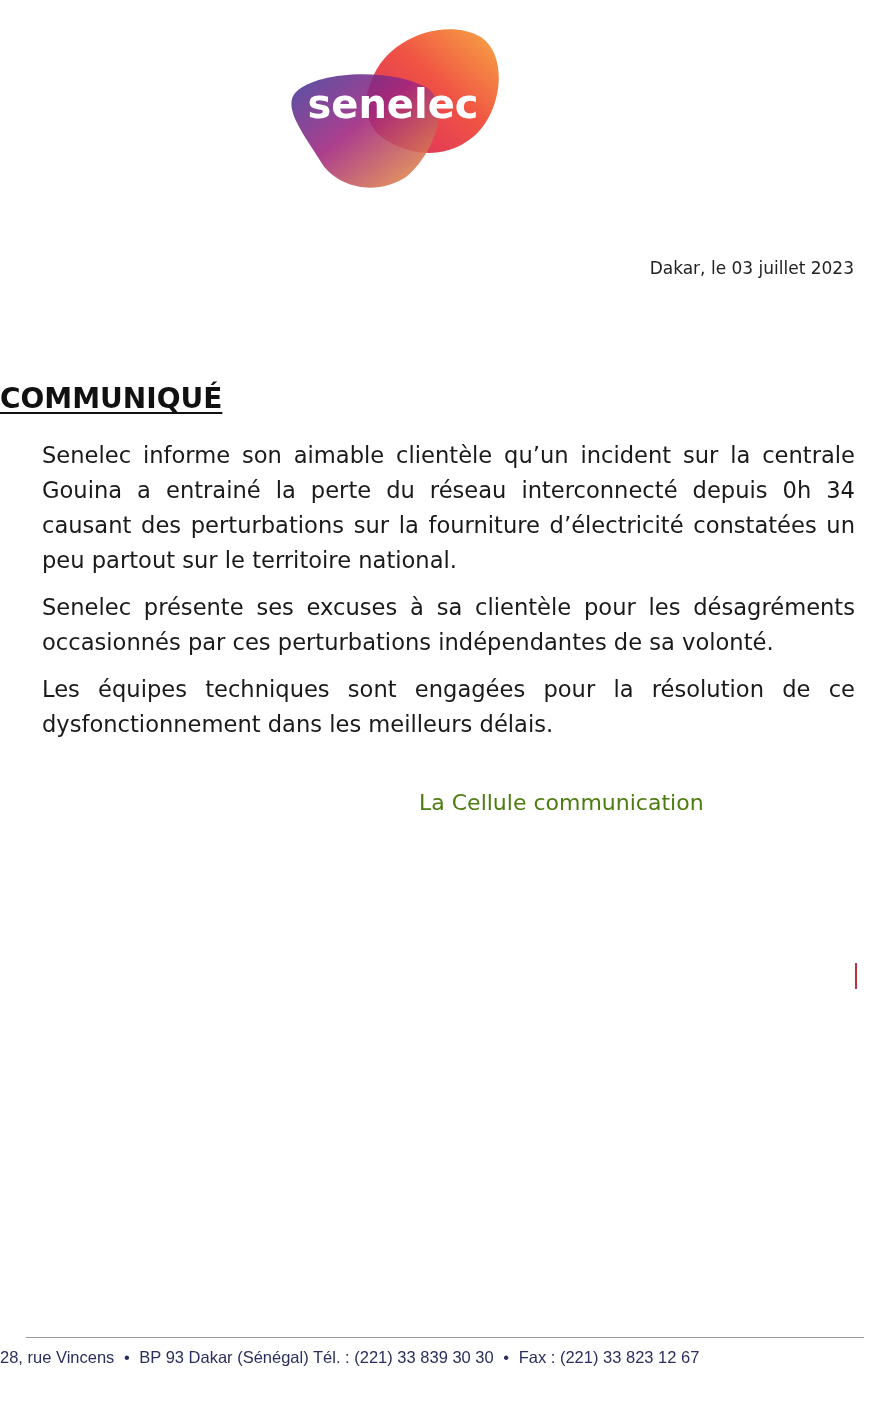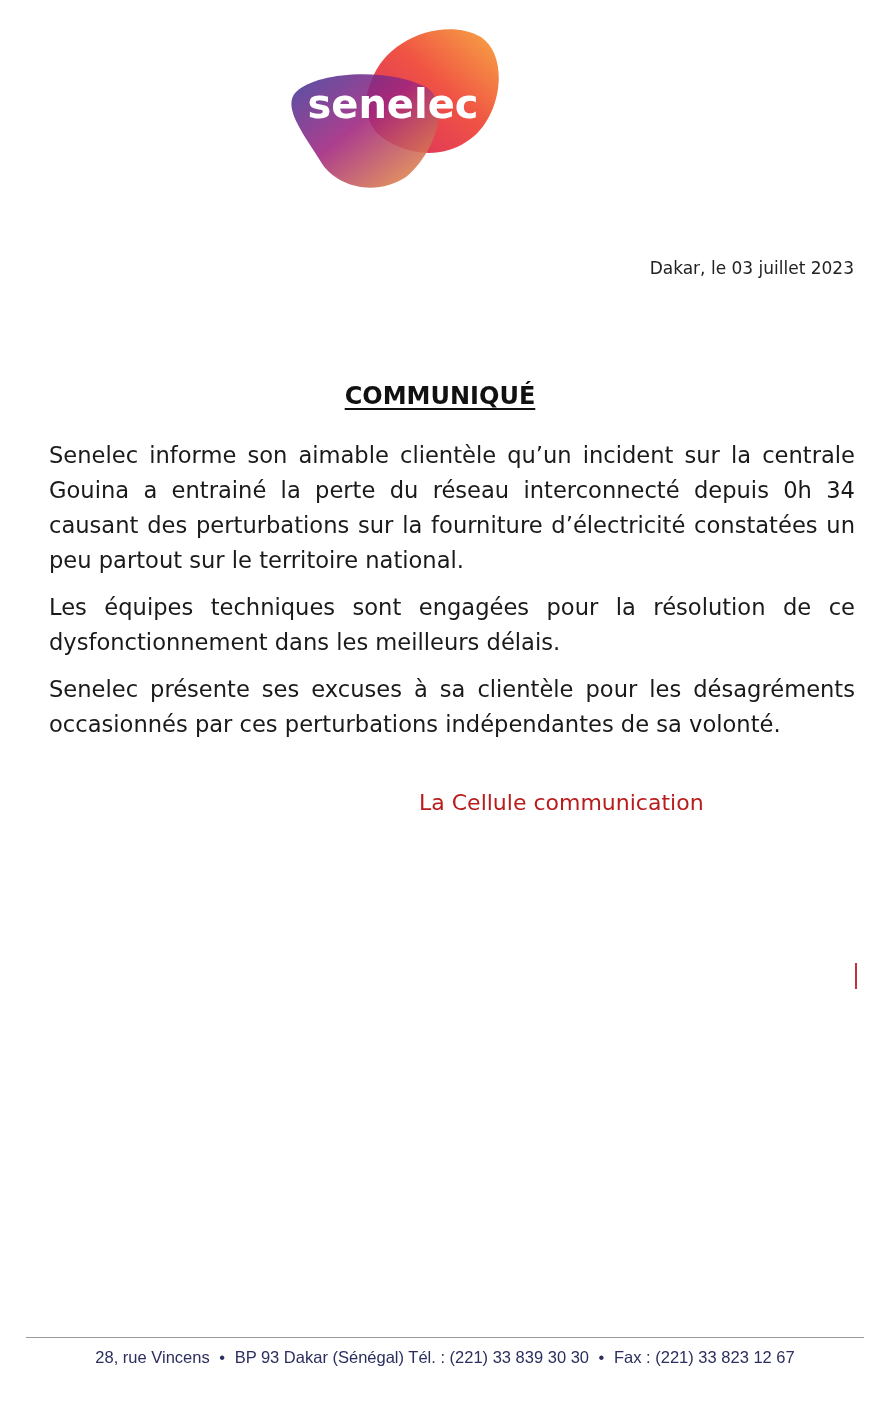--- a/index.html
+++ b/index.html
@@ -30,51 +30,51 @@
       font-size: 17px;
       color: #222;
       letter-spacing: 0;
       margin-left: 36px;
     }
     .title {
       position: absolute;
       left: 0;
       width: 890px;
       top: 382px;
-      text-align: center;
+      text-align: left;
       font-weight: bold;
-      font-size: 24px;
+      font-size: 28px;
       color: #111;
     }
     .title span {
       text-decoration: underline;
       text-decoration-thickness: 2px;
       text-underline-offset: 4px;
       padding-right: 10px;
     }
     .body-text {
       position: absolute;
       left: 33px;
       width: 822px;
       top: 438px;
       font-size: 22.6px;
       line-height: 35px;
       color: #1a1a1a;
     }
     .body-text p {
-      margin: 0 0 12px 16px;
+      margin: 0 0 12px 9px;
       text-align: justify;
       text-align-last: left;
     }
     .signature {
       position: absolute;
       left: 419px;
       top: 790px;
       font-size: 22px;
-      color: #b91c1c;
+      color: #4d7c0f;
     }
     .red-mark {
       position: absolute;
       left: 855px;
       top: 963px;
       width: 2px;
       height: 26px;
       background: #c0353c;
     }
     .footer-line {
@@ -83,21 +83,21 @@
       right: 26px;
       top: 1337px;
       height: 1px;
       background: #9a9a9a;
     }
     .footer {
       position: absolute;
       left: 0;
       width: 890px;
       top: 1348px;
-      text-align: center;
+      text-align: left;
       font-family: "Liberation Sans", sans-serif;
       font-size: 16.5px;
       color: #2b2e5e;
     }
     .footer .sep { padding: 0 5px; }
   </style>
 </head>
 <body>
 
 <div class="logo">
@@ -121,22 +121,22 @@
 </div>
 
 <div class="date">Dakar, le 03 juillet 2023</div>
 
 <div class="title">
   <span>COMMUNIQUÉ</span>
 </div>
 
 <div class="body-text">
   <p>Senelec informe son aimable clientèle qu’un incident sur la centrale Gouina a entrainé la perte du réseau interconnecté depuis 0h 34 causant des perturbations sur la fourniture d’électricité constatées un peu partout sur le territoire national.</p>
+  <p>Senelec présente ses excuses à sa clientèle pour les désagréments occasionnés par ces perturbations indépendantes de sa volonté.</p>
   <p>Les équipes techniques sont engagées pour la résolution de ce dysfonctionnement dans les meilleurs délais.</p>
-  <p>Senelec présente ses excuses à sa clientèle pour les désagréments occasionnés par ces perturbations indépendantes de sa volonté.</p>
 </div>
 
 <div class="signature">La Cellule communication</div>
 
 <div class="red-mark"></div>
 
 <div class="footer-line"></div>
 
 <div class="footer">
   <span>28, rue Vincens</span>

